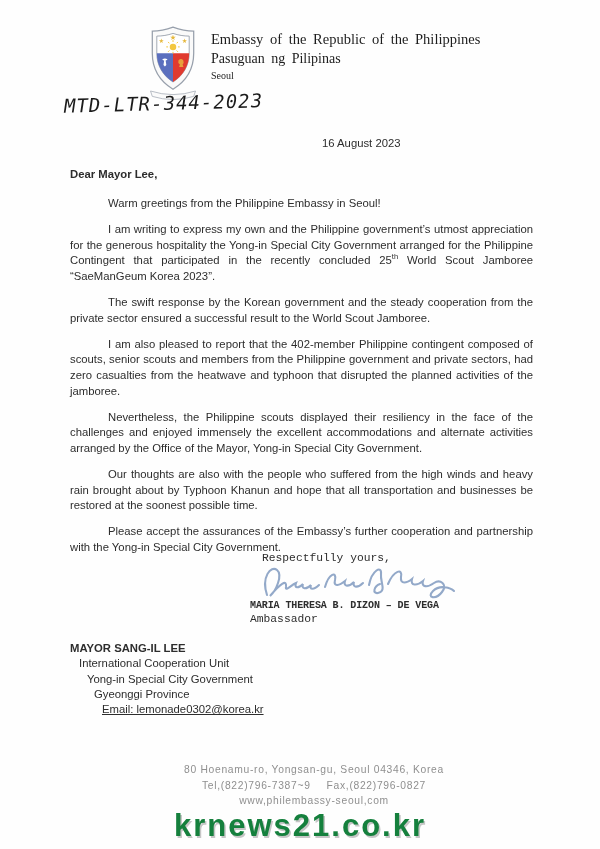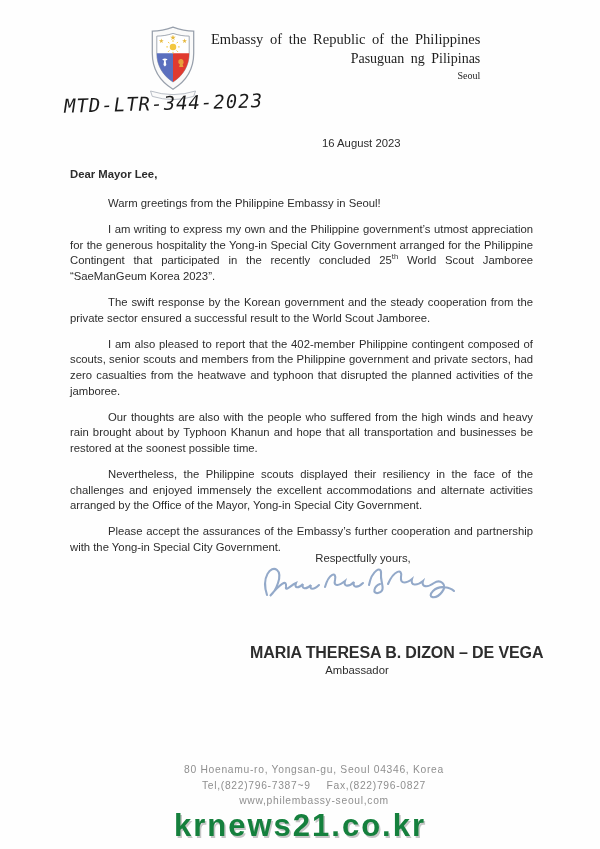--- a/index.html
+++ b/index.html
@@ -3,42 +3,42 @@
 <meta charset="utf-8">
 <style>
   html,body{margin:0;padding:0;background:#ffffff;}
   .page{
     width:600px;height:849px;position:relative;background:#fefefe;
     font-family:"Liberation Sans",sans-serif;color:#2d2d2d;overflow:hidden;
   }
   
   .header{position:absolute;top:24px;left:146px;display:flex;gap:11px;}
   .emblem{width:54px;height:80px;flex:0 0 auto;}
-  .header-text{font-family:"Liberation Serif",serif;color:#1d1d1d;padding-top:7px;text-align:right;}
+  .header-text{font-family:"Liberation Serif",serif;color:#1d1d1d;padding-top:7px;}
   .header-line1{font-size:14.5px;word-spacing:3px;}
   .header-line2{font-size:14px;word-spacing:3px;margin-top:3px;}
   .header-line3{font-size:10px;margin-top:3px;}
   
   .ref{
     position:absolute;top:92px;left:64px;color:#1b1b1b;
     font-family:"DejaVu Sans Mono",monospace;font-size:19px;letter-spacing:1px;
     transform:rotate(-1.6deg) skewX(-10deg);
   }
   
   .body-block{position:absolute;top:136px;left:70px;width:463px;
     font-size:11.3px;line-height:15.6px;text-align:justify;}
   .date-line{margin:0 0 15px 252px;}
   .salutation{font-weight:bold;margin:0 0 14px 0;}
   .para{margin:0 0 10.5px 0;text-indent:38px;}
   .para sup{font-size:7.5px;line-height:0;}
   
-  .sig-block{position:absolute;top:552px;left:250px;width:214px;text-align:center;}
+  .sig-block{position:absolute;top:552px;left:250px;width:214px;font-family:Liberation Mono, monospace;}
   .closing{font-size:11.3px;margin-left:12px;}
   .signature-svg{display:block;margin:-3px auto -7px auto;}
-  .signer-name{font-weight:bold;font-size:16px;white-space:nowrap;letter-spacing:-0.1px;margin-top:44px;}
+  .signer-name{font-weight:bold;font-size:10px;white-space:nowrap;letter-spacing:-0.1px;}
   .signer-title{font-size:11.3px;margin-top:2px;}
   
   .addr{position:absolute;top:641px;left:70px;font-size:11.3px;line-height:15.3px;}
   .addr-name{font-weight:bold;}
   .addr-l1{padding-left:9px;}
   .addr-l2{padding-left:17px;}
   .addr-l3{padding-left:24px;}
   .addr-email{padding-left:32px;text-decoration:underline;}
   
   .footer{position:absolute;top:762px;left:14px;width:100%;text-align:center;
@@ -92,37 +92,44 @@
   <div class="body-block">
     <div class="date-line">16 August 2023</div>
     <div class="salutation">Dear Mayor Lee,</div>
 
     <p class="para">Warm greetings from the Philippine Embassy in Seoul!</p>
 
     <p class="para"><span>I am writing to express my own and the Philippine government’s utmost appreciation for the generous hospitality the Yong-in Special City Government arranged for the Philippine Contingent that participated in the recently concluded 25</span><sup>th</sup><span> World Scout Jamboree “SaeManGeum Korea 2023”.</span></p>
 
     <p class="para">The swift response by the Korean government and the steady cooperation from the private sector ensured a successful result to the World Scout Jamboree.</p>
     <p class="para">I am also pleased to report that the 402-member Philippine contingent composed of scouts, senior scouts and members from the Philippine government and private sectors, had zero casualties from the heatwave and typhoon that disrupted the planned activities of the jamboree.</p>
+    <p class="para">Nevertheless, the Philippine scouts displayed their resiliency in the face of the challenges and enjoyed immensely the excellent accommodations and alternate activities arranged by the Office of the Mayor, Yong-in Special City Government.</p>
     <p class="para">Our thoughts are also with the people who suffered from the high winds and heavy rain brought about by Typhoon Khanun and hope that all transportation and businesses be restored at the soonest possible time.</p>
-    <p class="para">Nevertheless, the Philippine scouts displayed their resiliency in the face of the challenges and enjoyed immensely the excellent accommodations and alternate activities arranged by the Office of the Mayor, Yong-in Special City Government.</p>
     <p class="para">Please accept the assurances of the Embassy’s further cooperation and partnership with the Yong-in Special City Government.</p>
   </div>
 
   <div class="sig-block">
     <div class="closing">Respectfully yours,</div>
     <svg class="signature-svg" width="200" height="46" viewBox="0 0 200 46">
       <path d="M10,34 C4,16 14,4 20,9 C26,14 19,30 13,35 C24,22 30,18 29,26 C28,31 34,24 39,22 C37,27 41,28 46,23 C44,28 49,29 54,24 C52,29 57,29 62,24
                M68,26 C72,12 80,10 78,19 C76,27 83,24 88,20 C86,26 92,26 97,21 C95,27 101,27 106,22
                M112,24 C115,9 125,4 124,13 C123,21 130,30 121,32 C115,33 117,25 123,23
                M131,23 C137,9 146,7 144,16 C143,24 150,22 155,18 C153,25 160,25 166,20 C164,26 170,27 177,22 C183,18 191,23 185,31 C179,39 169,37 176,30 C183,23 194,27 197,30" fill="none" stroke="#93a9c9" stroke-width="2.1" stroke-linecap="round"></path>
     </svg>
     <div class="signer-name">MARIA THERESA B. DIZON – DE VEGA</div>
     <div class="signer-title">Ambassador</div>
   </div>
 
+  <div class="addr">
+    <div class="addr-name">MAYOR SANG-IL LEE</div>
+    <div class="addr-l1">International Cooperation Unit</div>
+    <div class="addr-l2">Yong-in Special City Government</div>
+    <div class="addr-l3">Gyeonggi Province</div>
+    <div class="addr-email">Email: lemonade0302@korea.kr</div>
+  </div>
 
   <div class="footer">
     <div>80 Hoenamu-ro, Yongsan-gu, Seoul 04346, Korea</div>
     <div><span>Tel,(822)796-7387~9</span><span class="fax-part">Fax,(822)796-0827</span></div>
     <div>www,philembassy-seoul,com</div>
   </div>
 
   <div class="watermark">krnews21.co.kr</div>
 
 </div>

